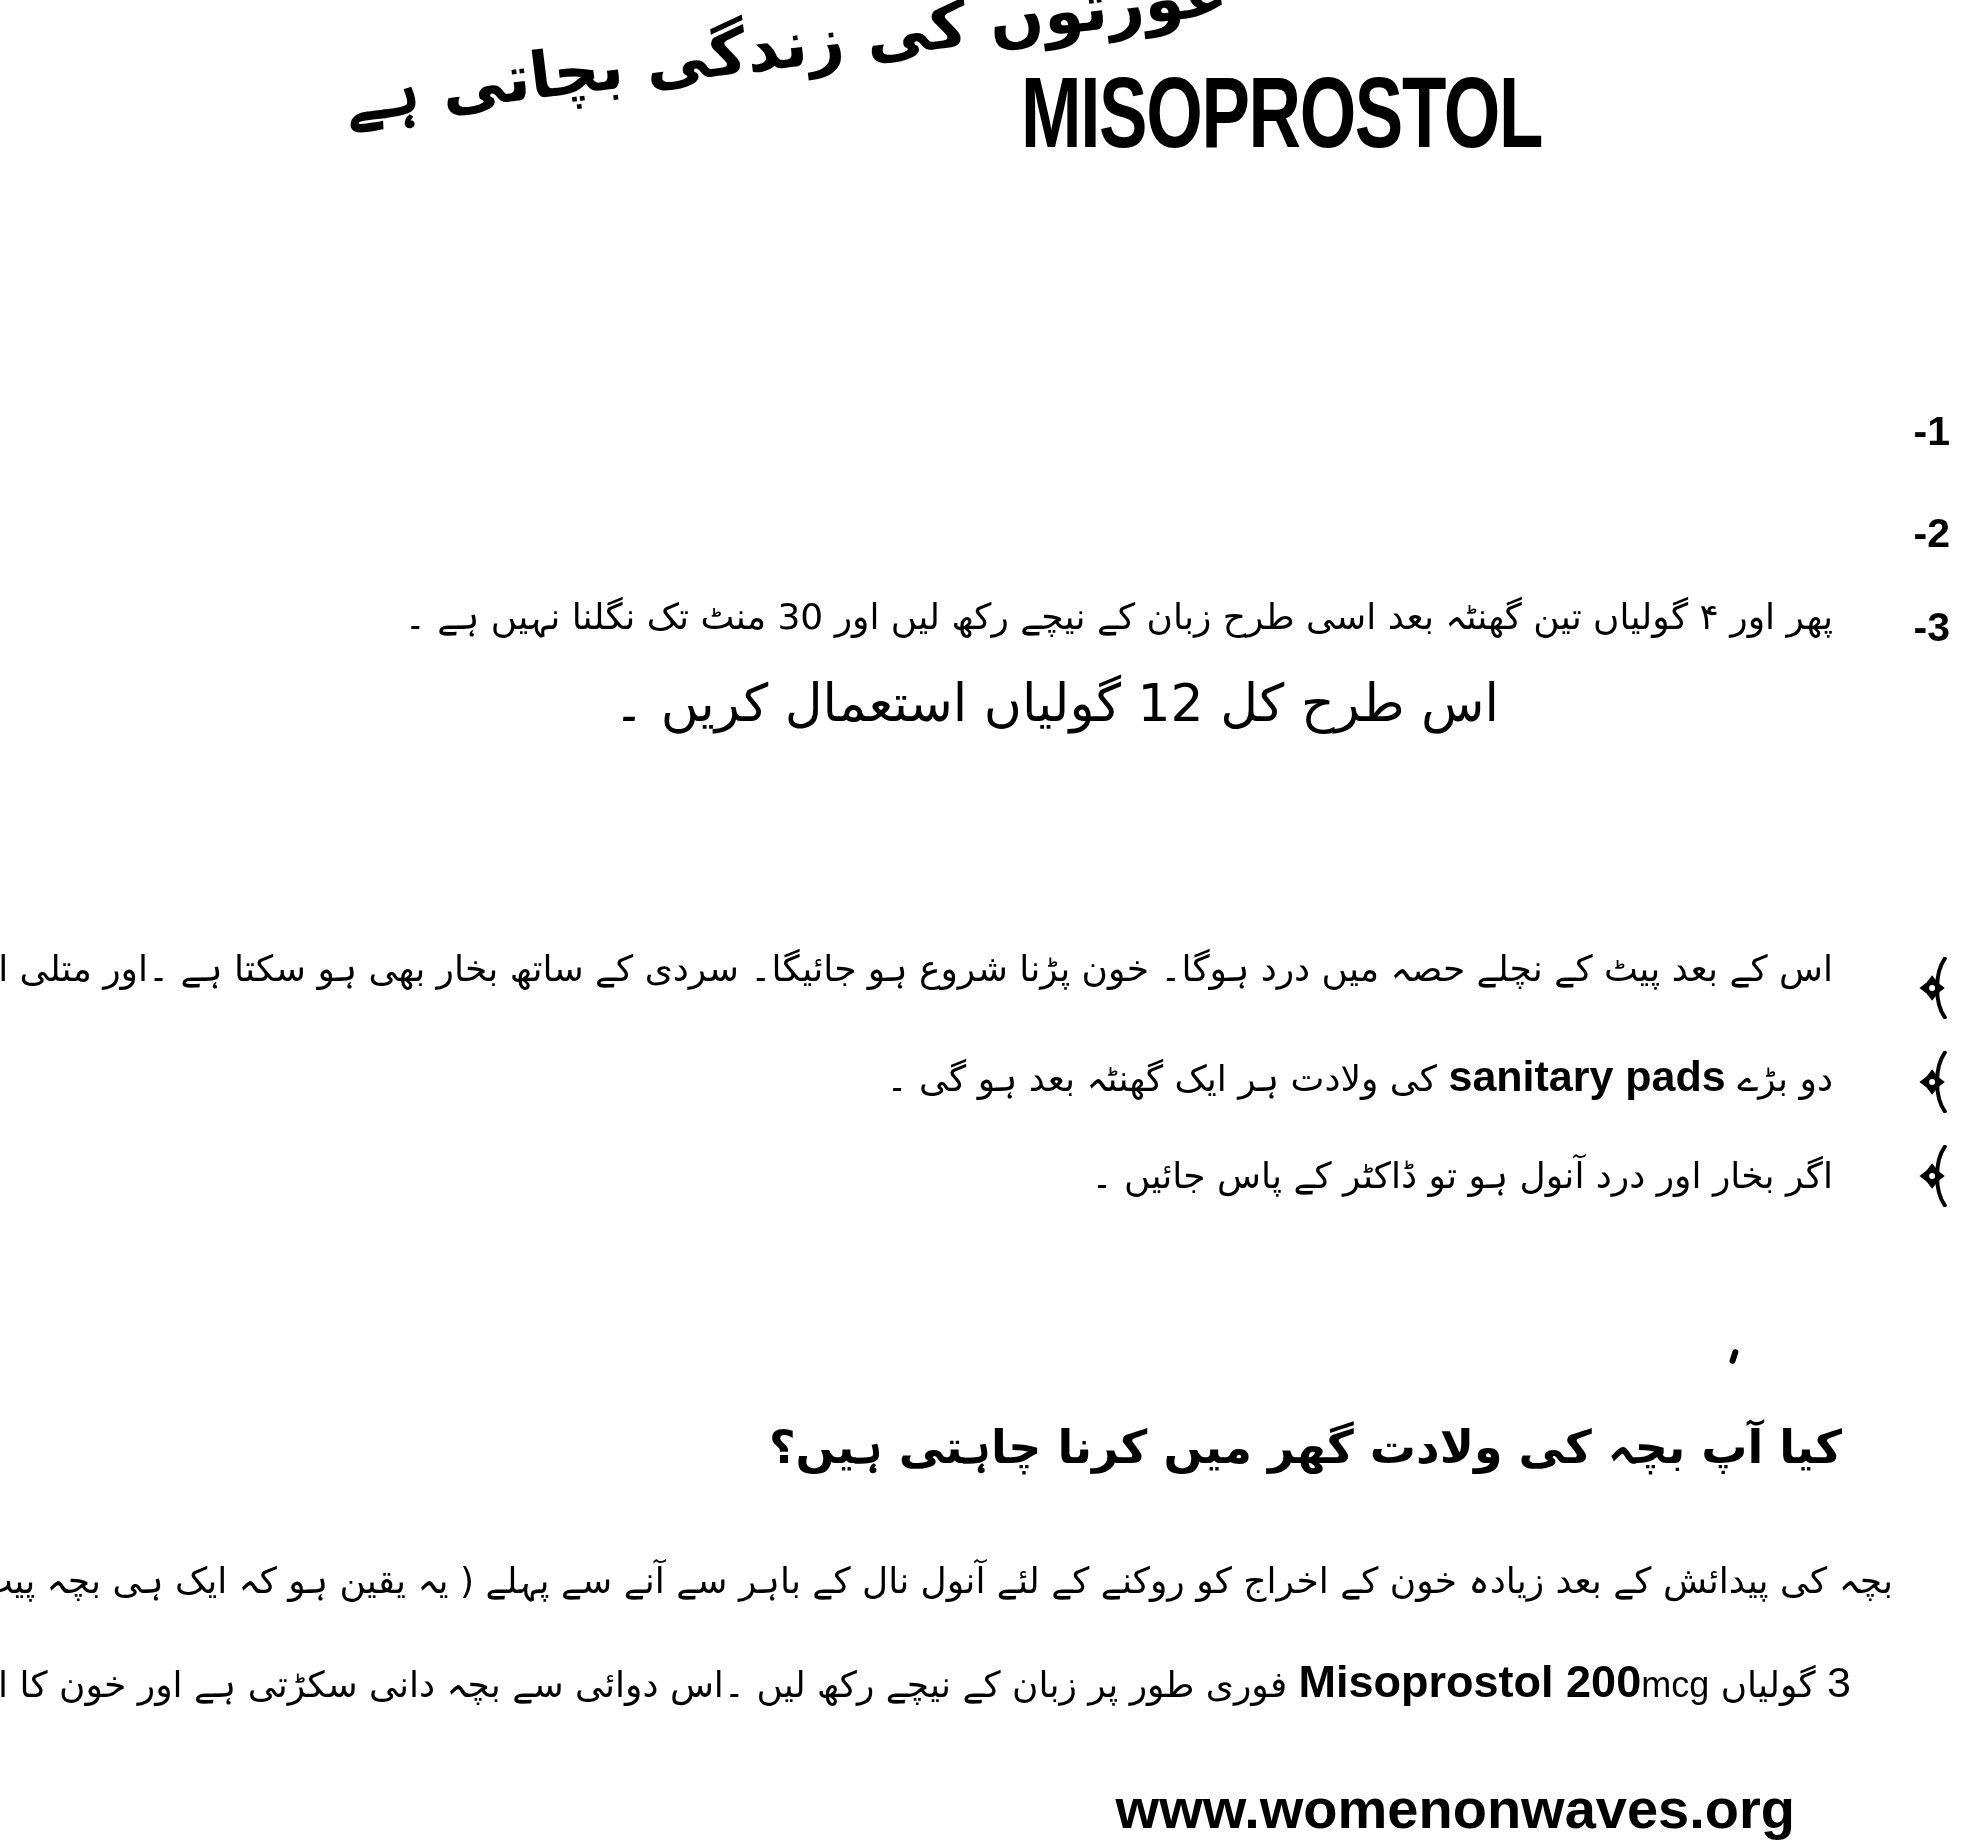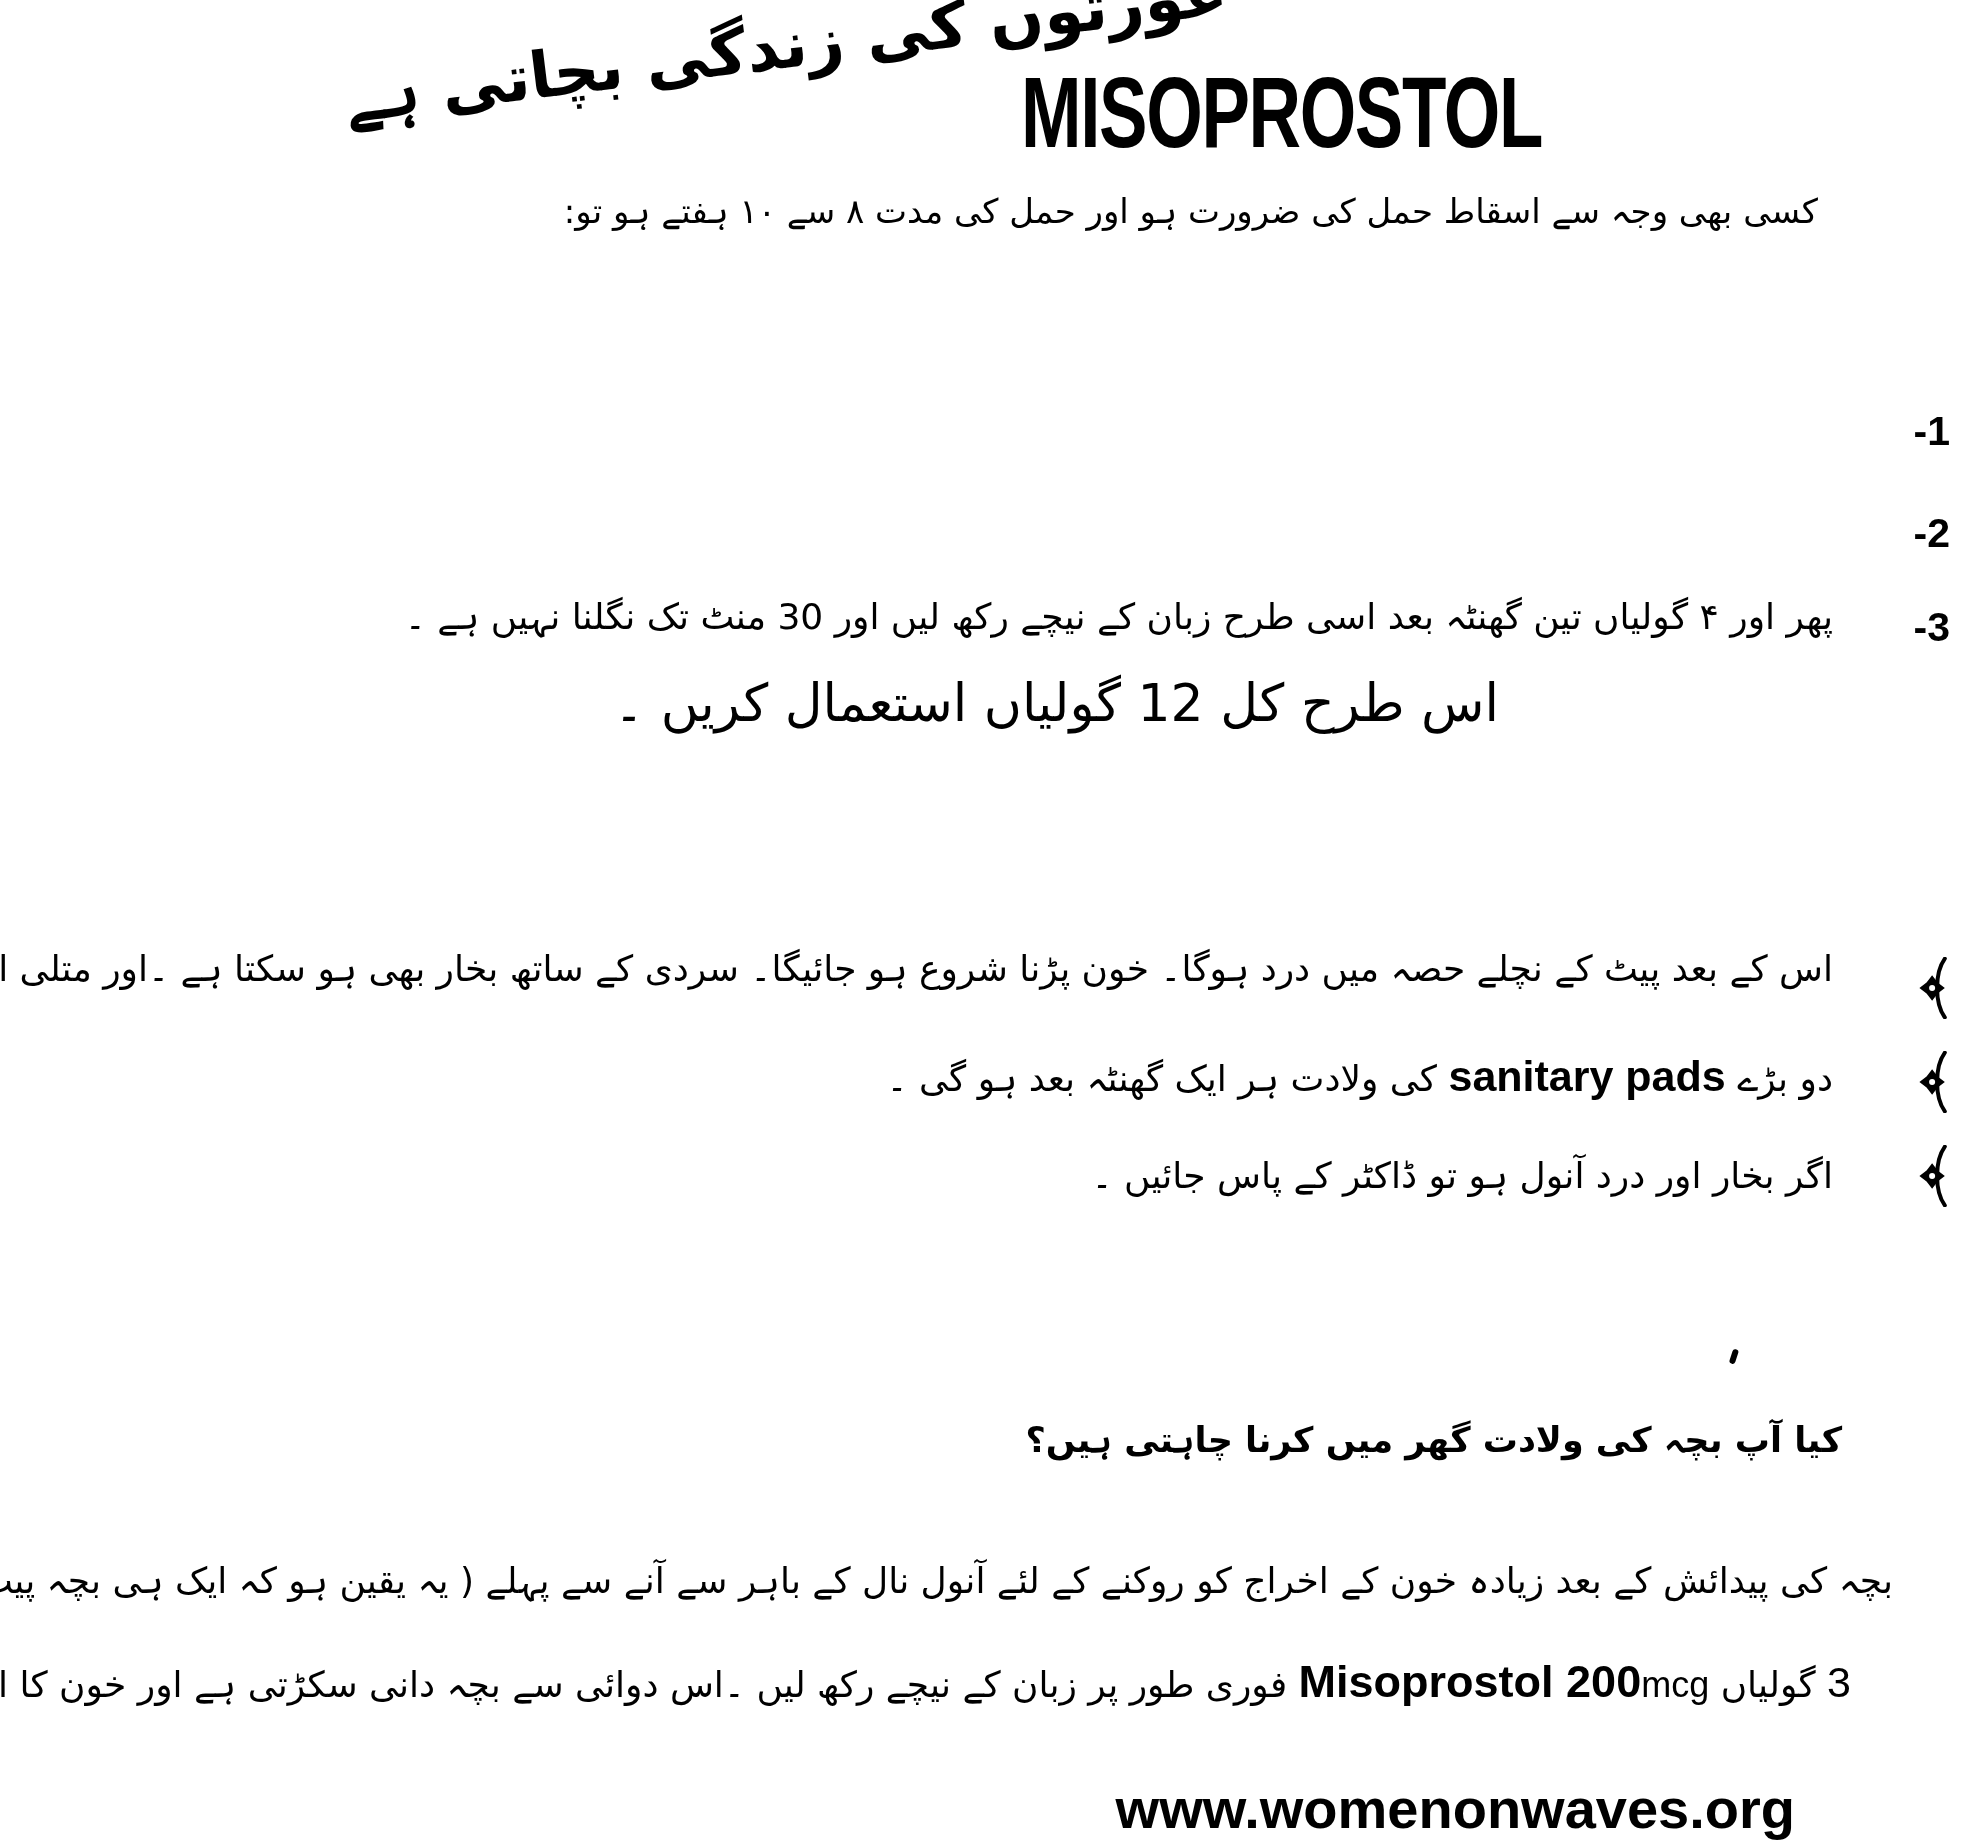--- a/index.html
+++ b/index.html
@@ -22,37 +22,36 @@
   .intro{right:161px;top:190px;font-size:34px;}
   .step-num{right:29px;font-size:41px;font-weight:bold;
             font-family:"Liberation Sans","DejaVu Sans",sans-serif;}
   .step-text{right:146px;font-size:36px;}
   .step-text .drug{font-size:43px;}
   .step-text .unit{font-size:37px;}
   .total{right:480px;top:671px;font-size:52px;}
   .bullet-text{right:146px;font-size:36px;}
   .bullet-text .eng{font-size:43px;}
   .orn{position:absolute;right:24px;width:41px;height:62px;}
-  .heading2{right:137px;top:1419px;font-size:35px;font-weight:bold;}
+  .heading2{right:137px;top:1419px;font-size:46px;font-weight:bold;}
   .para{font-size:36px;}
   .para .eng{font-size:45px;}
   .para .num3{font-size:43px;}
   .footer-url{right:184px;top:1774px;font-size:56px;font-weight:bold;letter-spacing:0px;}
   .speck{position:absolute;left:1731px;top:1349px;width:5.8px;height:14.6px;
          background:#000;border-radius:2.9px;transform:rotate(18deg);}
 </style>
 </head>
 <body>
 
 <div class="page">
 
   <div class="line urdu title-ur" dir="rtl">عورتوں کی زندگی بچاتی ہے</div>
   <div class="line latin title-en">MISOPROSTOL</div>
 
-  <div class="line urdu intro" dir="rtl">کسی بھی وجہ سے اسقاط حمل کی ضرورت ہو اور حمل کی مدت ۸ سے ۱۰ ہفتے ہو تو:</div>
 
   <div class="line latin step-num" style="top:406px">-1</div>
 
   <div class="line latin step-num" style="top:508px">-2</div>
 
   <div class="line latin step-num" style="top:602px">-3</div>
   <div class="line urdu step-text" style="top:594px" dir="rtl">پھر اور ۴ گولیاں تین گھنٹہ بعد اسی طرح زبان کے نیچے رکھ لیں اور 30 منٹ تک نگلنا نہیں ہے ۔</div>
 
   <div class="line urdu total" dir="rtl">اس طرح کل 12 گولیاں استعمال کریں ۔</div>
 

